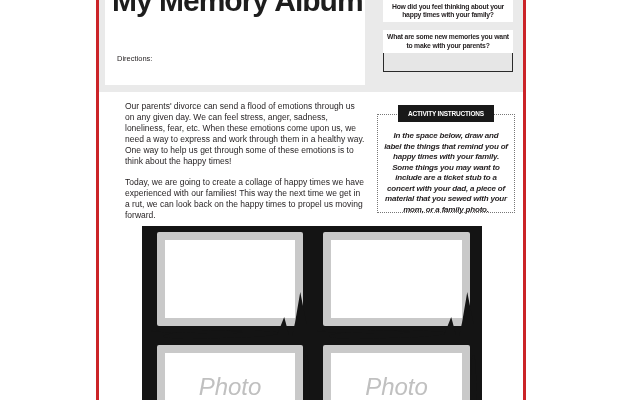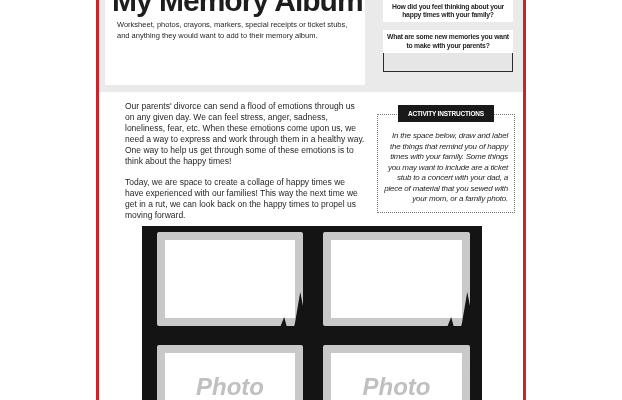--- a/index.html
+++ b/index.html
@@ -51,41 +51,41 @@
     position:absolute; left:377px; top:114px; width:138px; height:99px; box-sizing:border-box;
     background:#ffffff; border:1px dotted #777;
   }
   .activity-header {
     position:absolute; left:398px; top:105px; width:96px; height:17px;
     background:#191919; color:#ffffff; font-size:6.5px; font-weight:bold; letter-spacing:-0.2px;
     display:flex; align-items:center; justify-content:center; text-transform:uppercase;
   }
   .activity-body {
     position:absolute; left:6px; top:16px; width:124px;
-    font-size:8px; font-weight:normal; font-style:italic; text-align:right; line-height:10.5px;
+    font-size:8px; font-weight:bold; font-style:italic; text-align:center; line-height:10.5px;
     letter-spacing:-0.2px;
   }
 
   
   .photo-grid {
     position:absolute; left:142px; top:226px; width:340px; height:230px; box-sizing:border-box;
     background:#141414; padding:6px 12px 6px 15px;
     display:grid; grid-template-columns:146px 147px; grid-template-rows:94px 120px;
     column-gap:20px; row-gap:19px;
   }
   .frame-cell {
     position:relative; background:#c9c9c9; padding:8px; box-sizing:border-box;
     border-radius:2px;
   }
   .frame-inner {
     position:relative; width:100%; height:100%; background:#ffffff; overflow:hidden;
   }
   .photo-label {
     position:absolute; left:0; right:0; top:20px; text-align:center;
-    font-size:24px; font-style:italic; font-weight:bold; color:#c0c0c0; letter-spacing:0;
+    font-size:24px; font-style:italic; font-weight:normal; color:#c0c0c0; letter-spacing:0;
   }
   
   .grunge-spike {
     position:absolute; background:#141414; width:15px; height:44px; right:-4px; bottom:-10px;
     clip-path:polygon(55% 0, 100% 78%, 100% 100%, 0 100%, 20% 70%);
   }
   .grunge-spike.small {
     width:12px; height:18px; right:14px; bottom:-9px;
     clip-path:polygon(60% 0, 100% 100%, 0 100%);
   }
@@ -107,37 +107,37 @@
 <div class="canvas">
 
   <div class="banner"></div>
 
   <div class="redline left"></div>
   <div class="redline right"></div>
 
   <div class="materials-card">
     <div class="page-title">My Memory Album</div>
     <div class="meta-row materials">
-      <span class="meta-text">Worksheet, photos, crayons, markers, special receipts or ticket stubs, and anything they would want to add to their memory album.</span>
     </div>
     <div class="meta-row directions">
+      <span class="meta-label">Directions:</span>
     </div>
   </div>
 
   <div class="q-card q1">
     <span>How did you feel thinking about your happy times with your family?</span>
   </div>
   <div class="q-card q2">
     <span>What are some new memories you want to make with your parents?</span>
   </div>
   <div class="answer-box"></div>
 
   <div class="intro">
     <p>Our parents' divorce can send a flood of emotions through us on any given day. We can feel stress, anger, sadness, loneliness, fear, etc. When these emotions come upon us, we need a way to express and work through them in a healthy way. One way to help us get through some of these emotions is to think about the happy times!</p>
-    <p>Today, we are space to create a collage of happy times we have experienced with our families! This way the next time we get in a rut, we can look back on the happy times to propel us moving forward.</p>
+    <p>Today, we are going to create a collage of happy times we have experienced with our families! This way the next time we get in a rut, we can look back on the happy times to propel us moving forward.</p>
   </div>
 
   <div class="activity-box">
     <div class="activity-body">In the space below, draw and label the things that remind you of happy times with your family. Some things you may want to include are a ticket stub to a concert with your dad, a piece of material that you sewed with your mom, or a family photo.</div>
   </div>
   <div class="activity-header">ACTIVITY INSTRUCTIONS</div>
 
   <div class="photo-grid">
 
     <div class="frame-cell">

